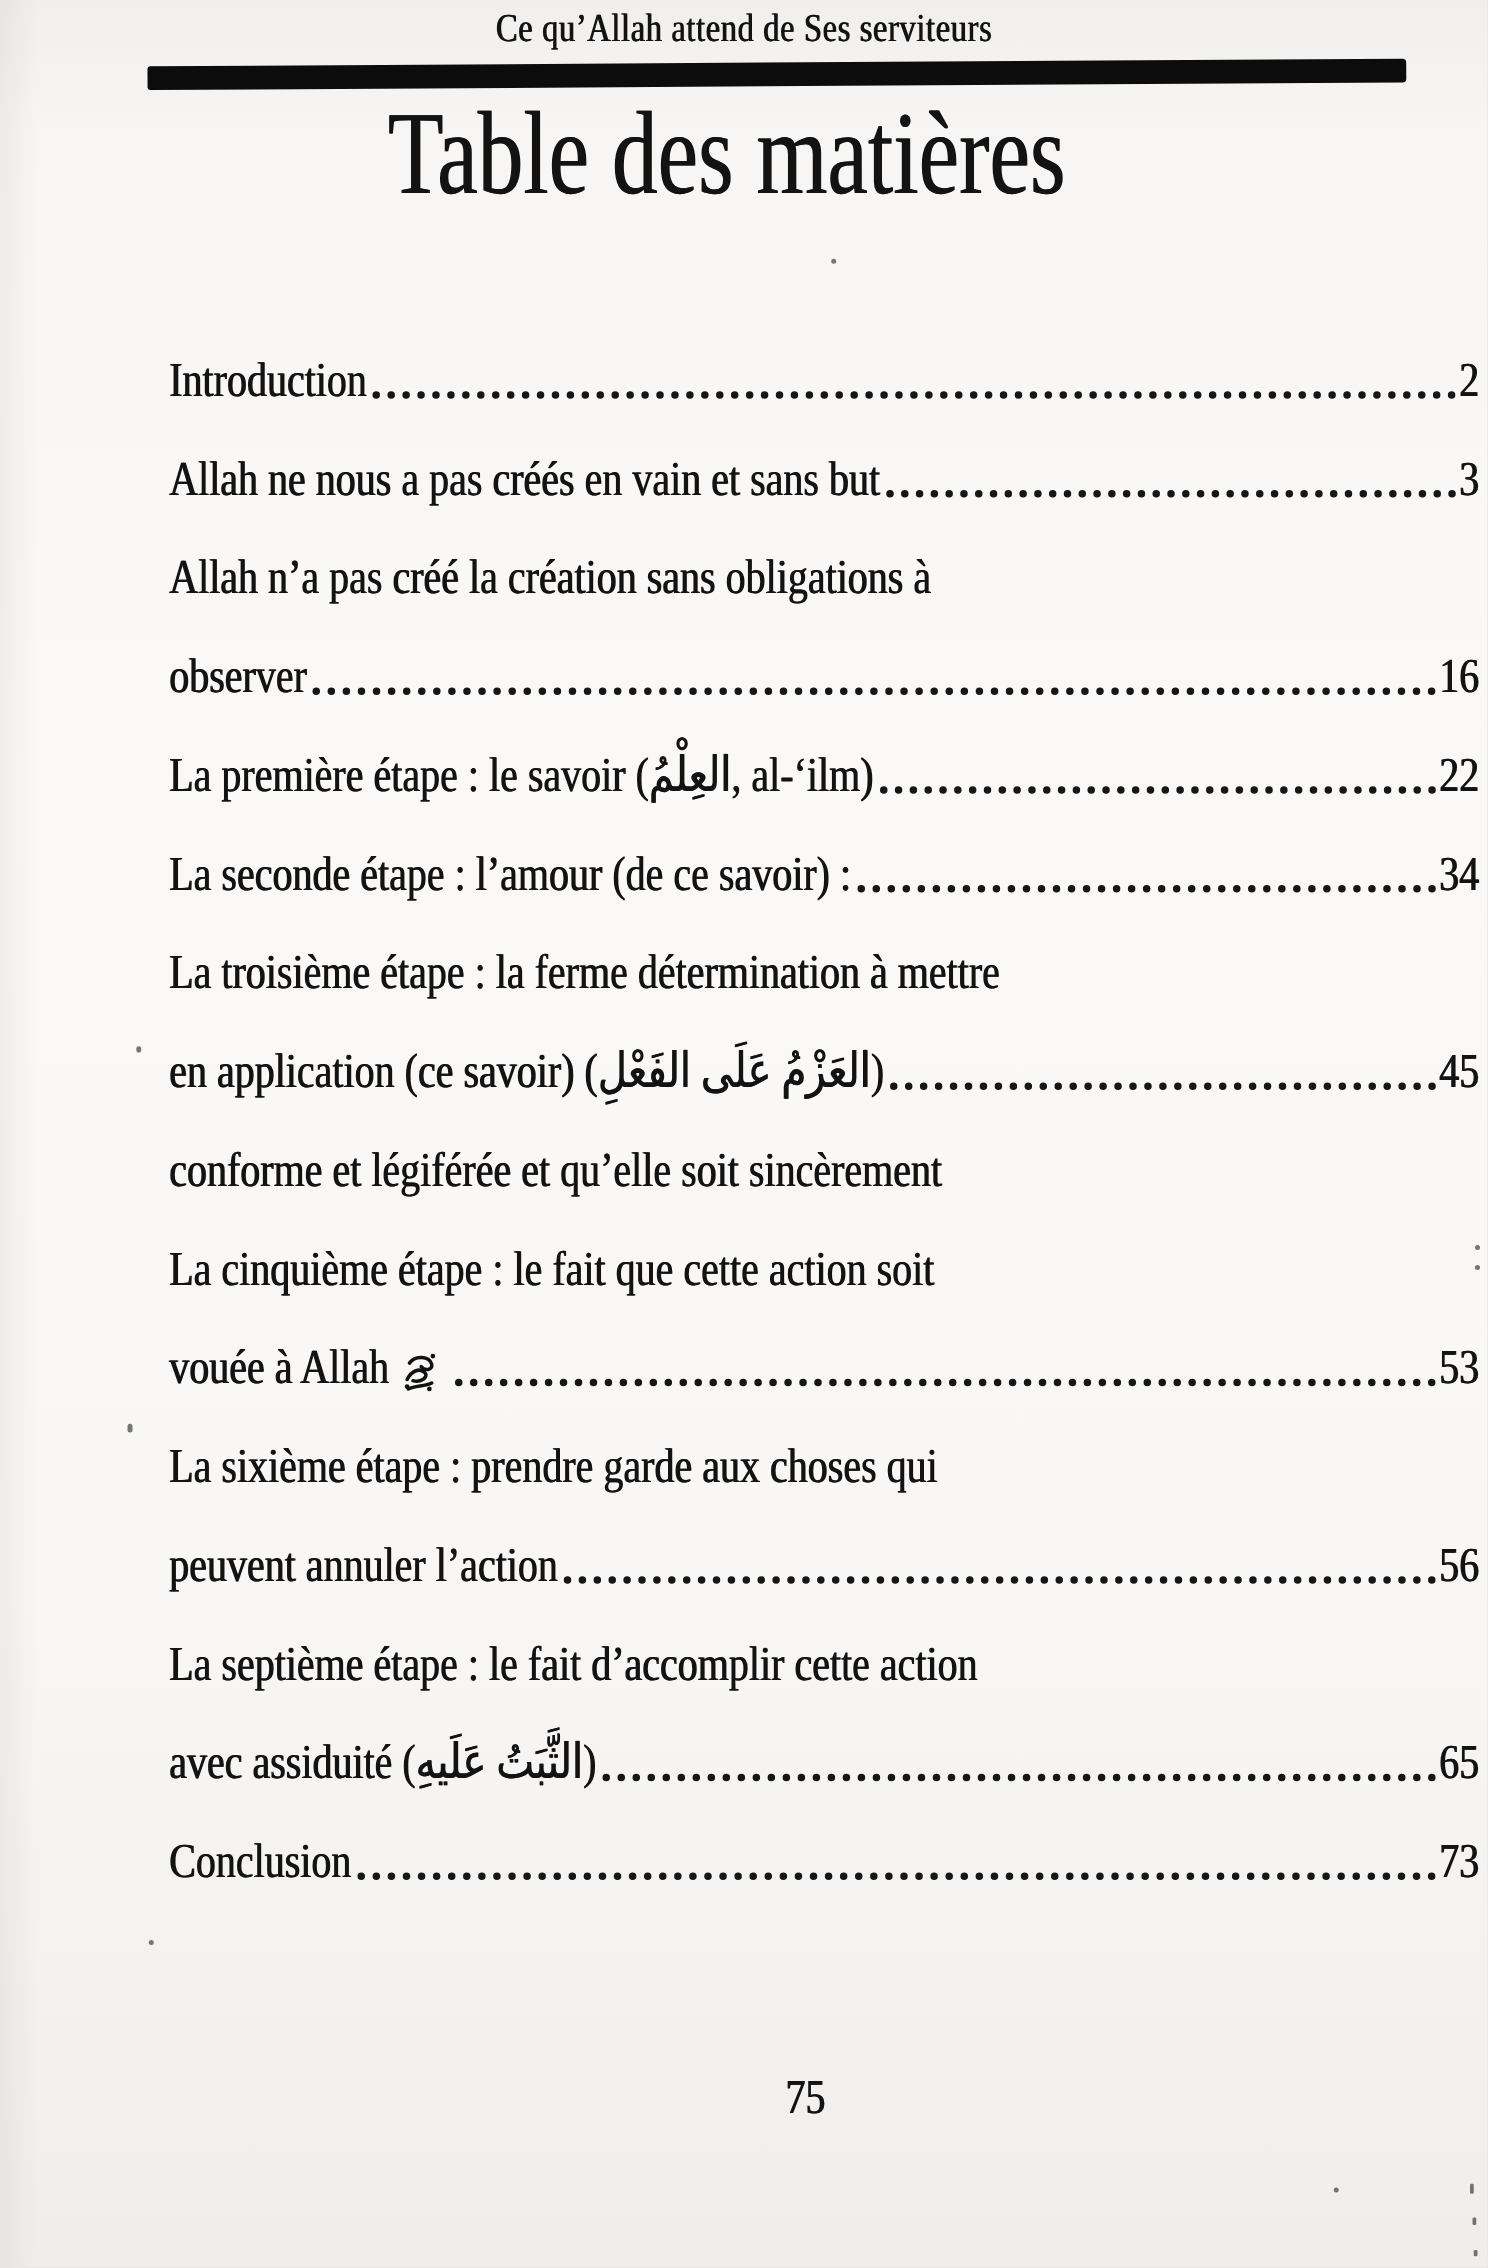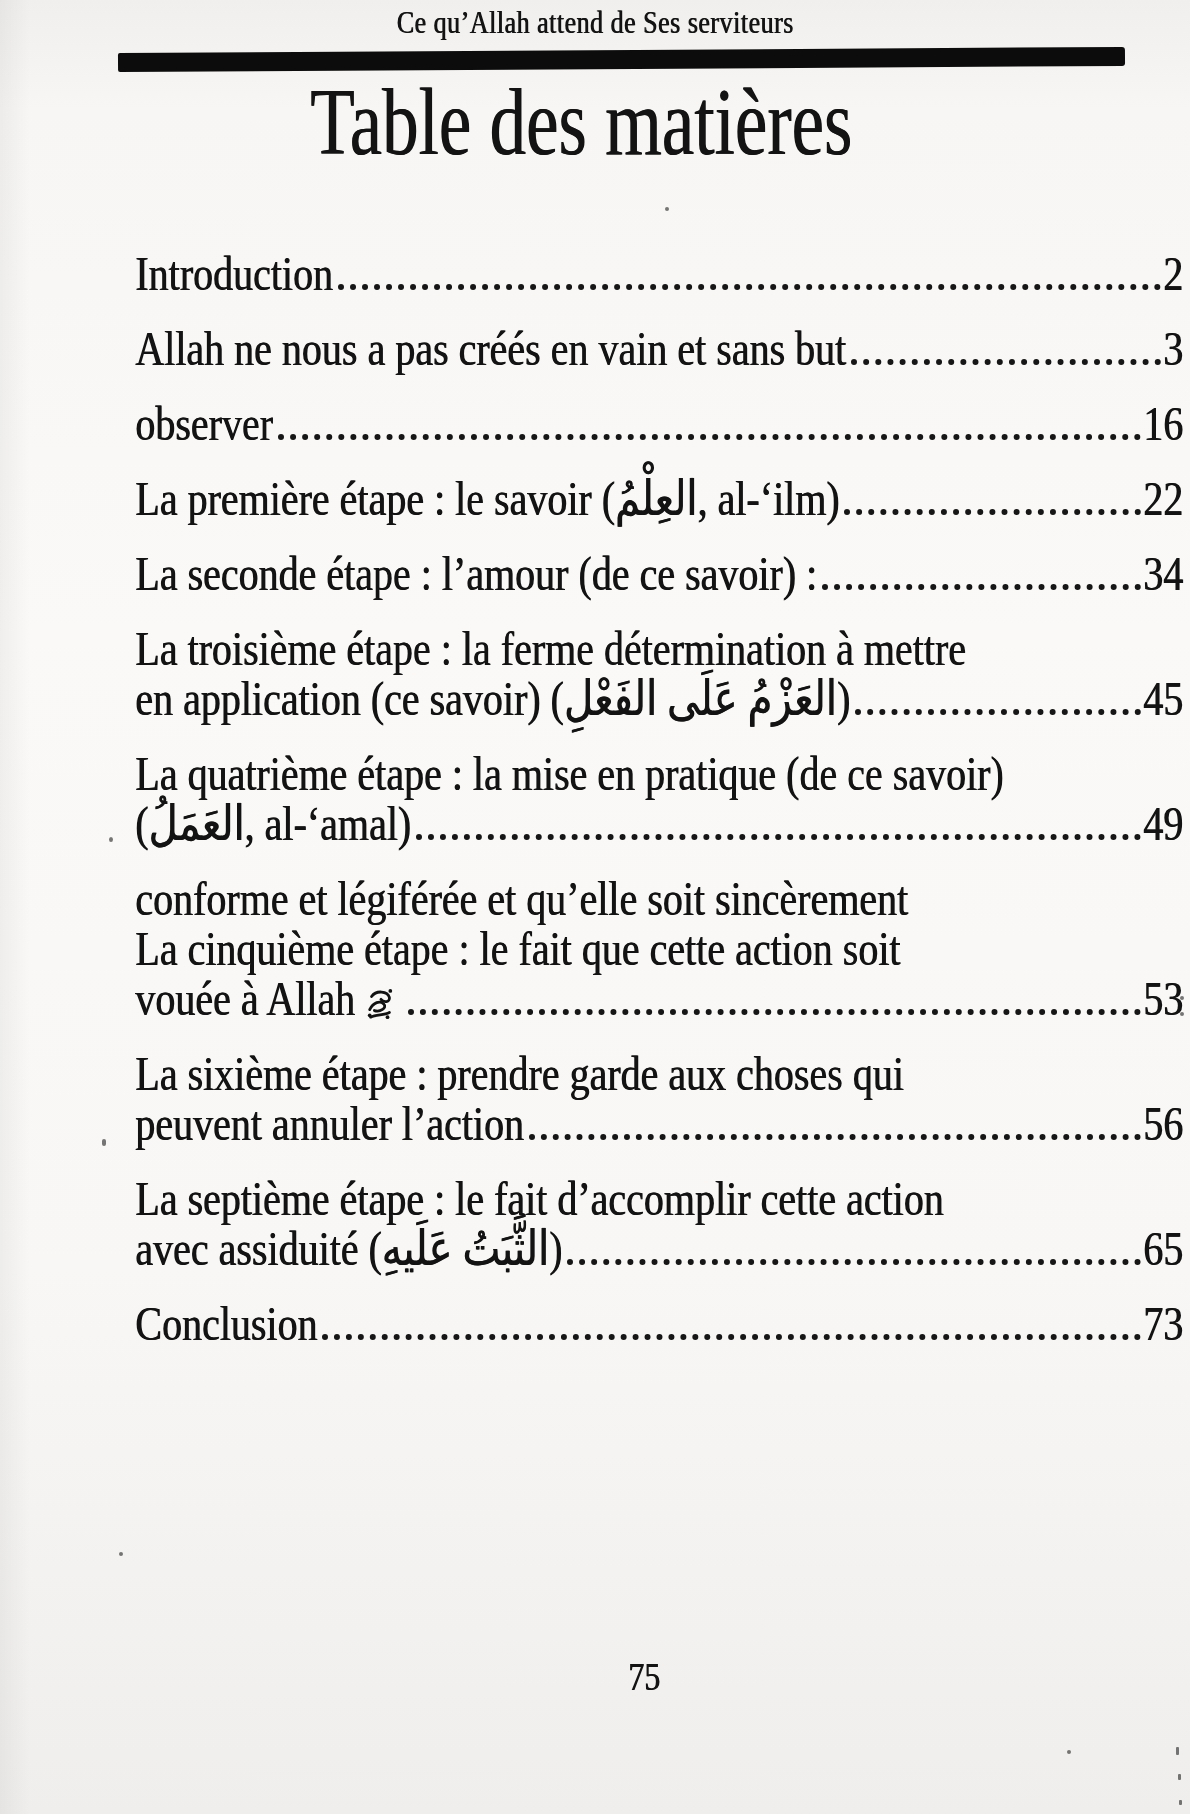--- a/index.html
+++ b/index.html
@@ -15,21 +15,21 @@
   .t { display:inline-block; transform:scaleY(1.22); transform-origin:50% 75%; white-space:pre; }
   .running-header { position:absolute; top:8px; left:0; width:100%; text-align:center;
     font-size:26px; line-height:34px; letter-spacing:0.5px; }
   .rule { position:absolute; left:118px; top:50px; width:1007px; height:19px;
     background:#0c0c0c; transform:rotate(-0.35deg); border-radius:2px 3px 3px 2px; }
   .doc-title { position:absolute; top:84px; left:0; width:100%; text-align:center;
     font-size:73px; line-height:92px; transform:translateX(-14px); }
   .doc-title .t { transform:scaleY(1.3); }
   .toc { position:absolute; left:135px; right:7px; top:252px; }
   .entry { margin-bottom:25px; }
-  .line { display:flex; align-items:flex-end; font-size:40px; line-height:50px; }
+  .line { display:flex; align-items:flex-end; font-size:32px; line-height:50px;margin-top:29px; }
   .leader { flex:1 1 auto; min-width:24px; border-bottom:6px dotted #161616;
     margin:0 2px 12px 5px; }
   .honorific { width:30px; height:38px; margin:0 8px 4px 10px; flex:0 0 auto; }
   .footer-num { position:absolute; top:1660px; left:628px; font-size:32px; line-height:38px; }
   .speck { position:absolute; background:#4a4a4a; border-radius:50%; opacity:.75; }
 </style>
 </head>
 <body>
 
 <div class="page">
@@ -54,20 +54,23 @@
       </div>
       <div class="entry">
         <div class="line">
           <span class="t ink">Allah ne nous a pas créés en vain et sans but</span>
           <span class="leader"></span>
           <span class="t ink">3</span>
         </div>
       </div>
       <div class="entry">
         <div class="line">
+          <span class="t ink">Allah n’a pas créé la création sans obligations à</span>
+        </div>
+        <div class="line">
           <span class="t ink">observer</span>
           <span class="leader"></span>
           <span class="t ink">16</span>
         </div>
       </div>
       <div class="entry">
         <div class="line">
           <span class="t ink">La première étape : le savoir (العِلْمُ, al-‘ilm)</span>
           <span class="leader"></span>
           <span class="t ink">22</span>
@@ -81,30 +84,20 @@
         </div>
       </div>
       <div class="entry">
         <div class="line">
           <span class="t ink">La troisième étape : la ferme détermination à mettre</span>
         </div>
         <div class="line">
           <span class="t ink">en application (ce savoir) (العَزْمُ عَلَى الفَعْلِ)</span>
           <span class="leader"></span>
           <span class="t ink">45</span>
-        </div>
-      </div>
-      <div class="entry">
-        <div class="line">
-          <span class="t ink">La quatrième étape : la mise en pratique (de ce savoir)</span>
-        </div>
-        <div class="line">
-          <span class="t ink">(العَمَلُ, al-‘amal)</span>
-          <span class="leader"></span>
-          <span class="t ink">49</span>
         </div>
       </div>
       <div class="entry">
         <div class="line">
           <span class="t ink">conforme et légiférée et qu’elle soit sincèrement</span>
         </div>
         <div class="line">
           <span class="t ink">La cinquième étape : le fait que cette action soit</span>
         </div>
         <div class="line">

